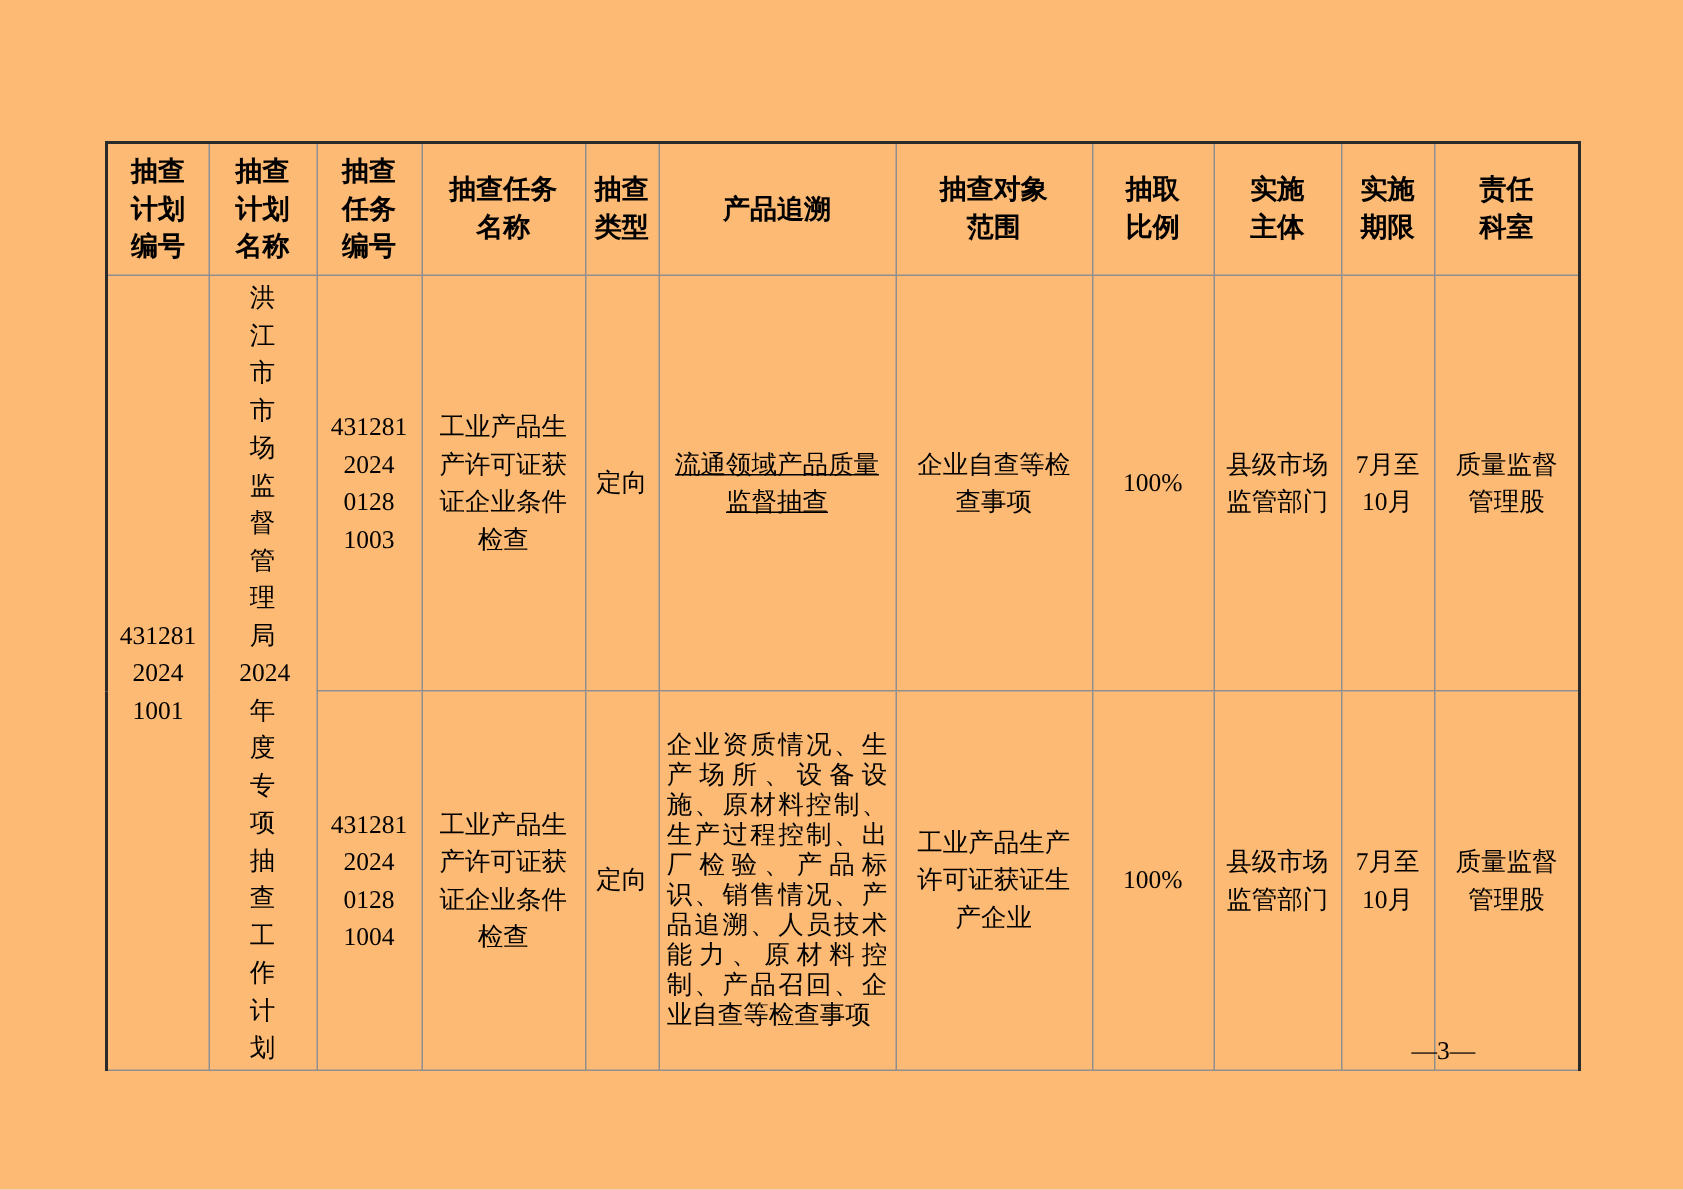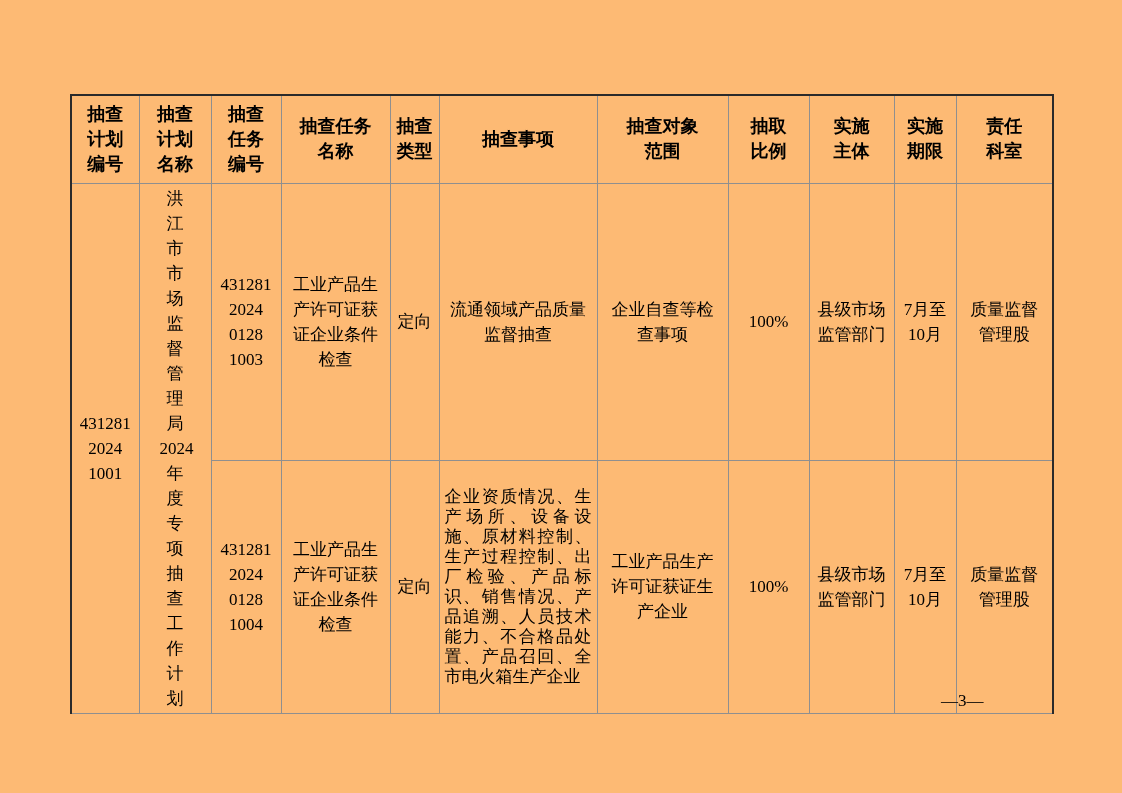--- a/index.html
+++ b/index.html
@@ -47,21 +47,21 @@
     padding: 2px;
   }
   tr.row-task-1 { height: 250px; }
   tr.row-task-2 { height: 227px; }
   td.cell-pre { white-space: pre-line; }
   td.cell-plan-name { padding: 2px 20px; }
   td.cell-task-name { padding: 2px 9px; }
   td.cell-scope { padding: 2px 10px; }
   td.cell-period { padding: 0 6px; }
   td.cell-department { padding: 2px 8px; }
-  td.cell-items { padding: 16px 5px; }
+  td.cell-items { padding: 16px 5px; text-decoration: underline; }
   td.cell-items-long {
     text-align: justify;
     text-align-last: left;
     line-height: 20px;
     padding: 4px 5px;
   }
   .page-number {
     position: absolute;
     left: 941px;
     top: 691px;
@@ -98,21 +98,21 @@
         <th>抽查
 计划
 名称</th>
         <th>抽查
 任务
 编号</th>
         <th>抽查任务
 名称</th>
         <th>抽查
 类型</th>
-        <th>抽查事项</th>
+        <th>产品追溯</th>
         <th>抽查对象
 范围</th>
         <th>抽取
 比例</th>
         <th>实施
 主体</th>
         <th>实施
 期限</th>
         <th>责任
 科室</th>
@@ -139,21 +139,21 @@
         <td class="cell-department">质量监督管理股</td>
       </tr>
 
       <tr class="row-task-2">
         <td class="cell-pre">431281
 2024
 0128
 1004</td>
         <td class="cell-task-name">工业产品生产许可证获证企业条件检查</td>
         <td>定向</td>
-        <td class="cell-items-long">企业资质情况、生产场所、设备设施、原材料控制、生产过程控制、出厂检验、产品标识、销售情况、产品追溯、人员技术能力、不合格品处置、产品召回、全市电火箱生产企业</td>
+        <td class="cell-items-long">企业资质情况、生产场所、设备设施、原材料控制、生产过程控制、出厂检验、产品标识、销售情况、产品追溯、人员技术能力、原材料控制、产品召回、企业自查等检查事项</td>
         <td class="cell-scope">工业产品生产许可证获证生产企业</td>
         <td>100%</td>
         <td>县级市场监管部门</td>
         <td class="cell-period">7月至10月</td>
         <td class="cell-department">质量监督管理股</td>
       </tr>
     </tbody>
   </table>
 
   <div class="page-number">—3—</div>

